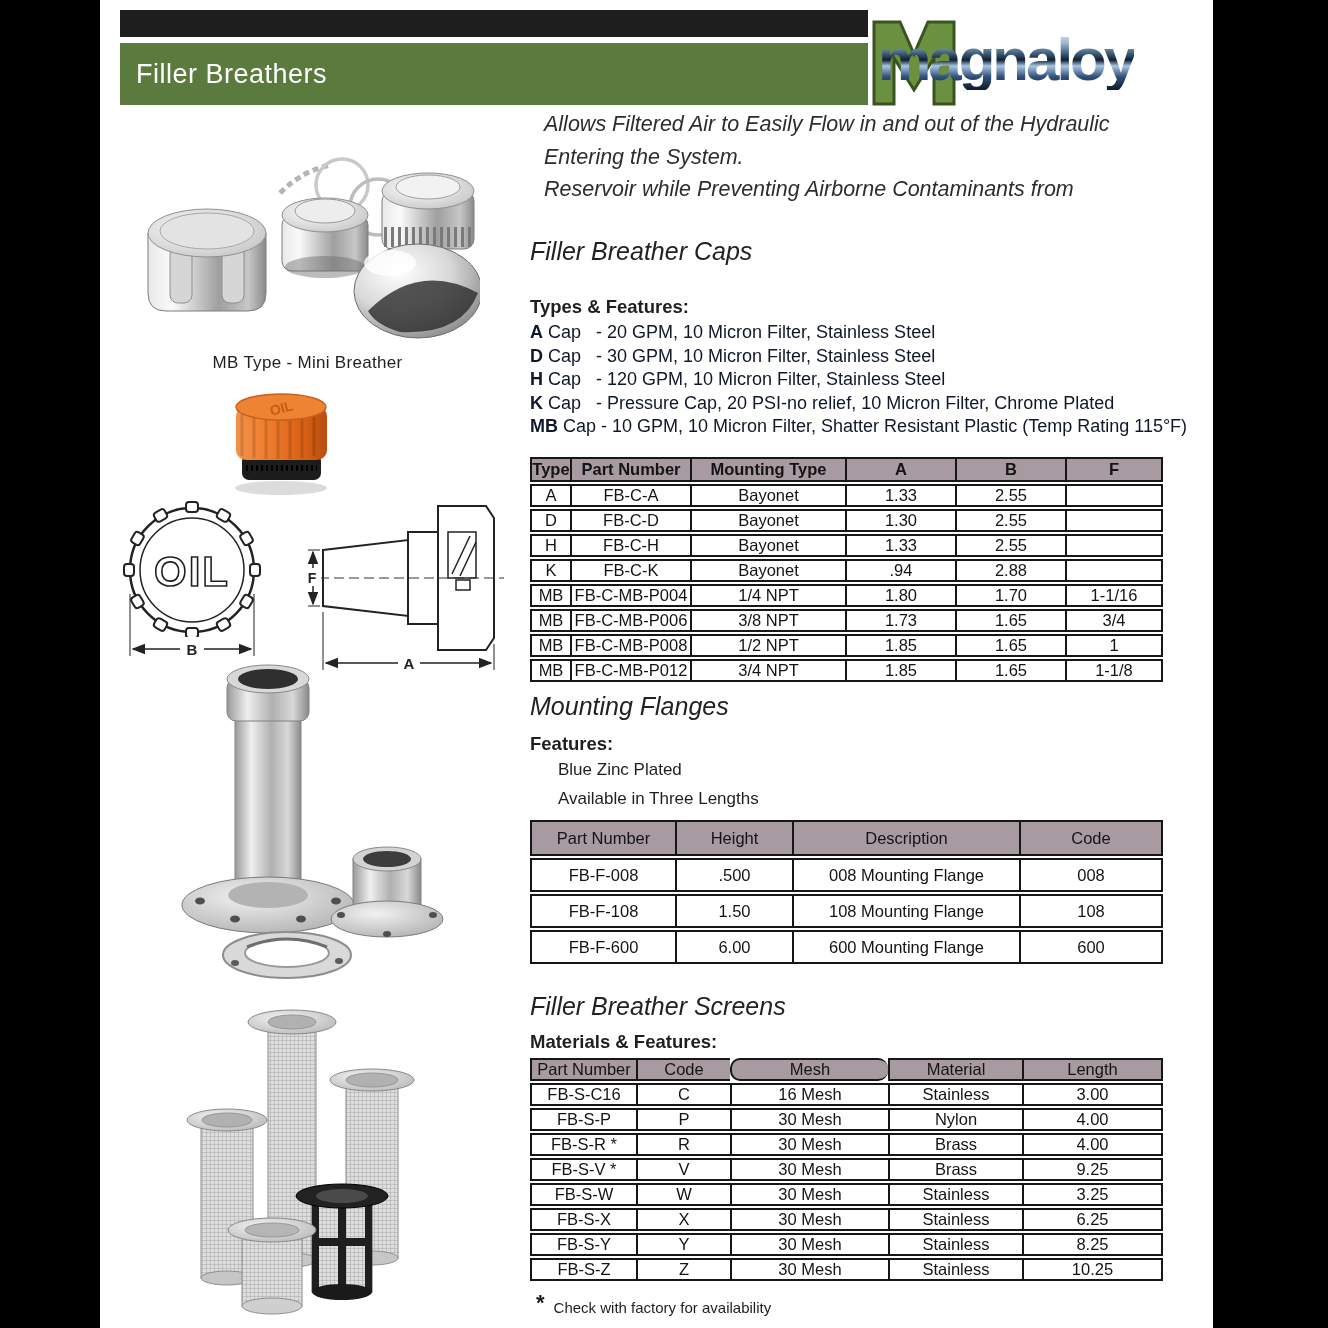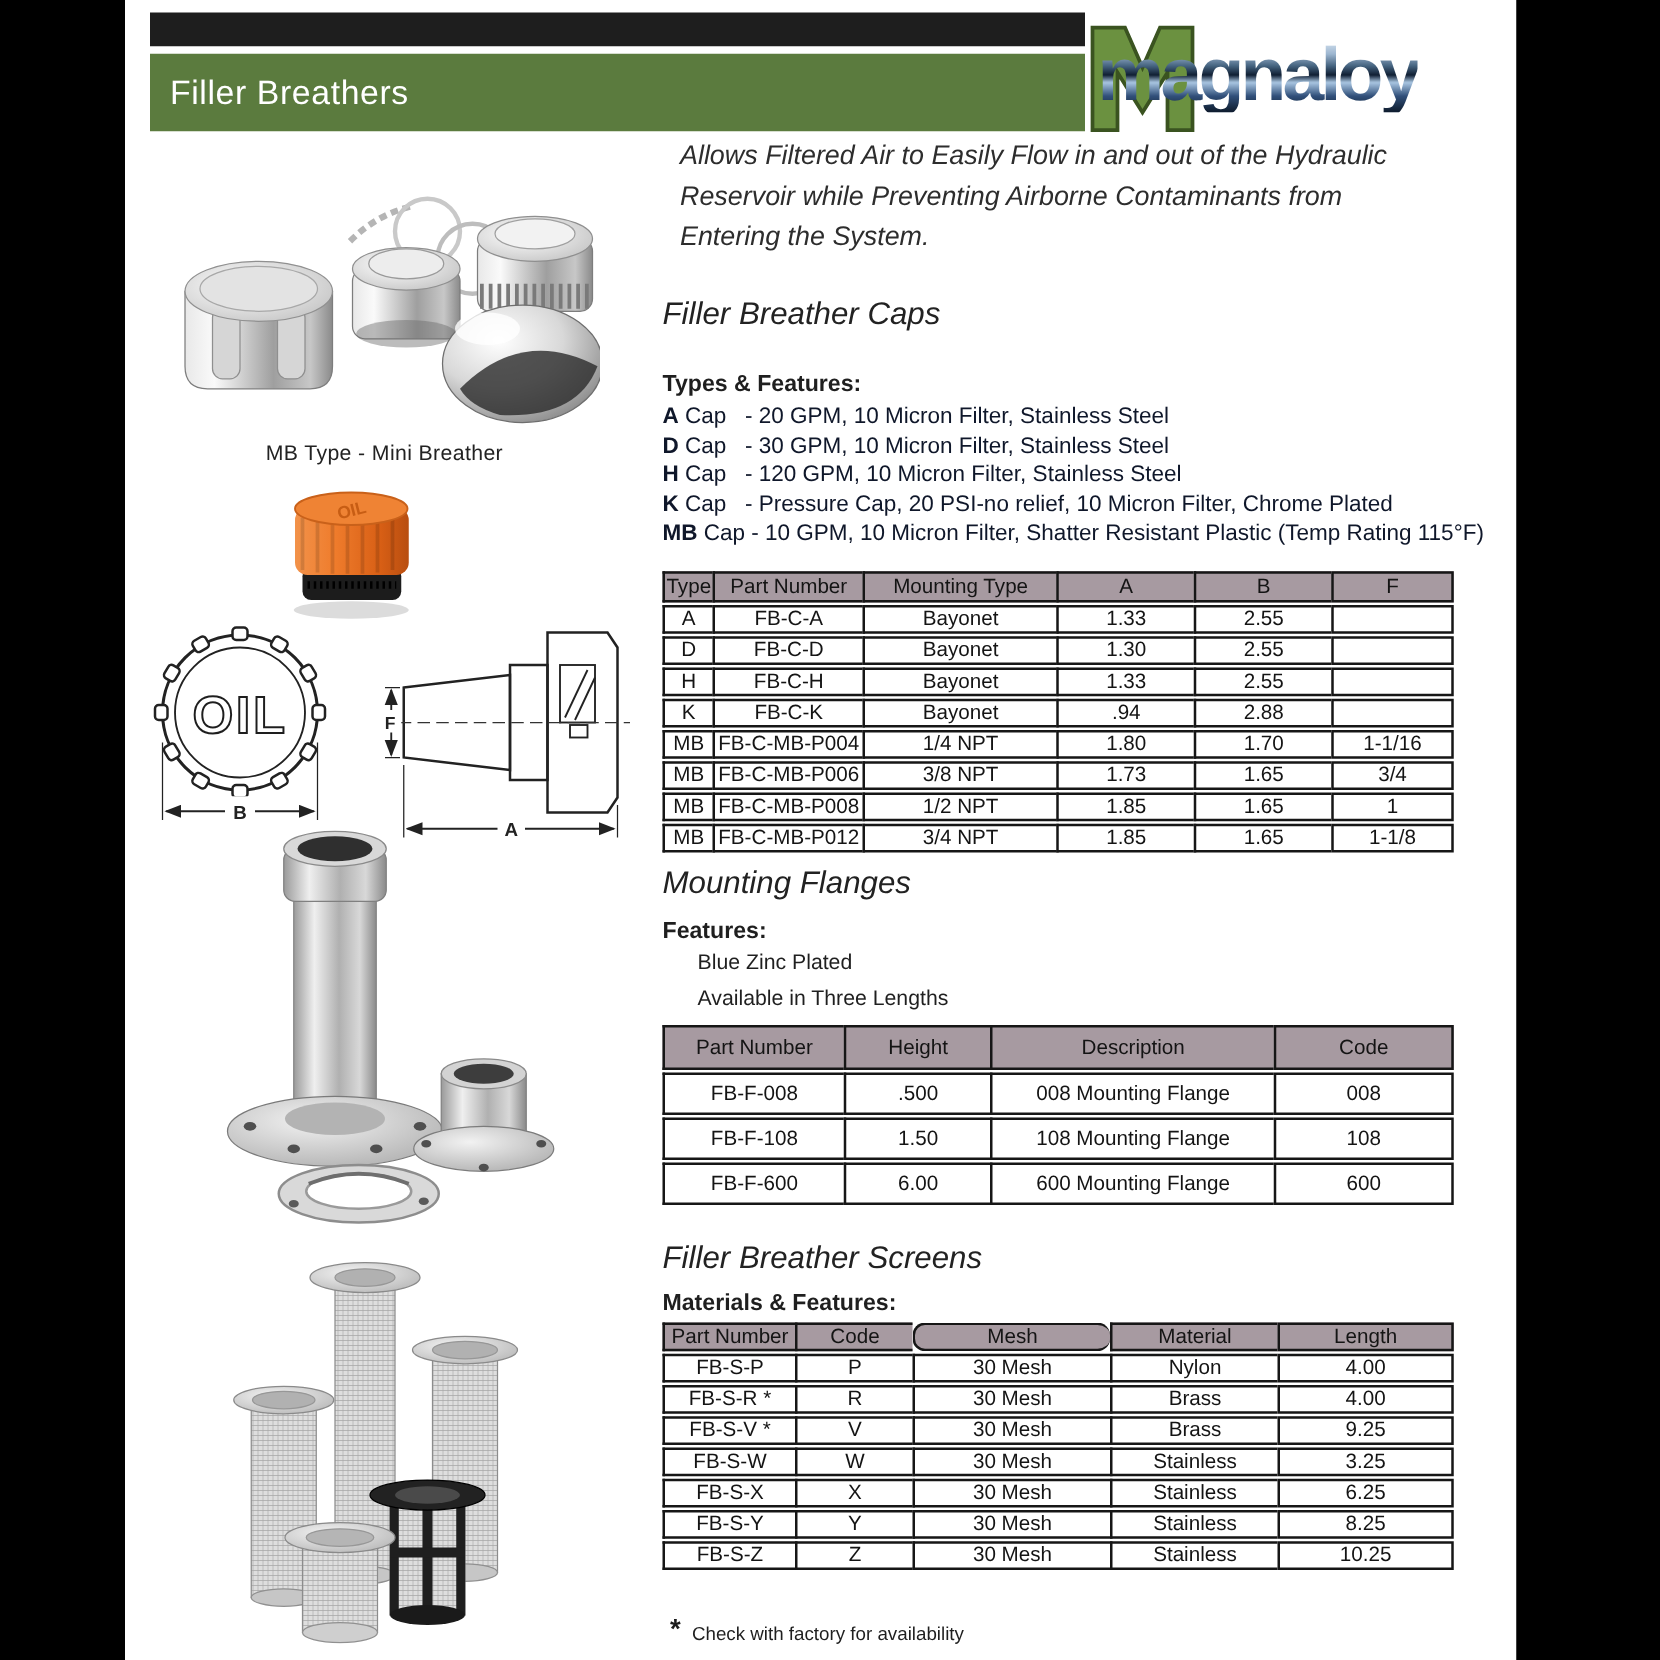--- a/index.html
+++ b/index.html
@@ -35,21 +35,21 @@
   .type-line{white-space:pre-wrap;font-size:18px;line-height:23.5px;color:#0f172a;}
   .type-list{position:absolute;left:530px;top:321px;}
   .feature-line{font-size:17px;line-height:29px;color:#1f1f1f;}
   .feature-list{position:absolute;left:558px;top:755px;}
   
   .tbl{position:absolute;left:530px;border-collapse:separate;border-spacing:0 2px;table-layout:fixed;width:633px;}
   .tbl th,.tbl td{border:2px solid #161616;border-right:none;text-align:center;padding:0;font-size:16.5px;color:#141414;overflow:hidden;white-space:nowrap;font-weight:400;}
   .tbl th:last-child,.tbl td:last-child{border-right:2px solid #161616;}
   .tbl th{background:#a79aa1;}
   .caps-tbl{top:455px;}
-  .caps-tbl th{height:21px;}
+  .caps-tbl th{height:21px;font-weight:bold;}
   .caps-tbl td{height:17px;}
   .caps-tbl th:nth-child(1){width:38px;}
   .caps-tbl th:nth-child(2){width:118px;}
   .caps-tbl th:nth-child(3){width:153px;}
   .caps-tbl th:nth-child(4){width:108px;}
   .caps-tbl th:nth-child(5){width:108px;}
   .flg-tbl{top:818px;}
   .flg-tbl th{height:32px;}
   .flg-tbl td{height:30px;}
   .flg-tbl th:nth-child(1){width:143px;}
@@ -80,22 +80,22 @@
 </div>
 <div class="logo">
   <svg width="108" height="95" viewBox="0 0 108 95">
     <polygon points="2,8 28,8 42,40 56,8 82,8 82,90 62,90 62,44 42,76 22,44 22,90 2,90" fill="#6b9140" stroke="#3a5320" stroke-width="3"></polygon>
   </svg>
   <span class="logo-text">magnaloy</span>
 </div>
 
 <div class="intro">
   <div>Allows Filtered Air to Easily Flow in and out of the Hydraulic</div>
+  <div>Entering the System.</div>
   <div>Reservoir while Preventing Airborne Contaminants from</div>
-  <div>Entering the System.</div>
 </div>
 
 <div class="sec-head" style="left:530px;top:237px;">Filler Breather Caps</div>
 <div class="sub-head" style="left:530px;top:296px;">Types &amp; Features:</div>
 <div class="type-list">
   <div class="type-line"><b>A</b><span> Cap   - 20 GPM, 10 Micron Filter, Stainless Steel</span></div>
   <div class="type-line"><b>D</b><span> Cap   - 30 GPM, 10 Micron Filter, Stainless Steel</span></div>
   <div class="type-line"><b>H</b><span> Cap   - 120 GPM, 10 Micron Filter, Stainless Steel</span></div>
   <div class="type-line"><b>K</b><span> Cap   - Pressure Cap, 20 PSI-no relief, 10 Micron Filter, Chrome Plated</span></div>
   <div class="type-line"><b>MB</b><span> Cap - 10 GPM, 10 Micron Filter, Shatter Resistant Plastic (Temp Rating 115°F)</span></div>
@@ -225,20 +225,27 @@
   <thead>
       <tr>
         <th>Part Number</th>
         <th>Code</th>
         <th>Mesh</th>
         <th>Material</th>
         <th>Length</th>
       </tr>
     </thead>
   <tbody>
+      <tr>
+        <td>FB-S-C16</td>
+        <td>C</td>
+        <td>16 Mesh</td>
+        <td>Stainless</td>
+        <td>3.00</td>
+      </tr>
       <tr>
         <td>FB-S-P</td>
         <td>P</td>
         <td>30 Mesh</td>
         <td>Nylon</td>
         <td>4.00</td>
       </tr>
       <tr>
         <td>FB-S-R *</td>
         <td>R</td>

